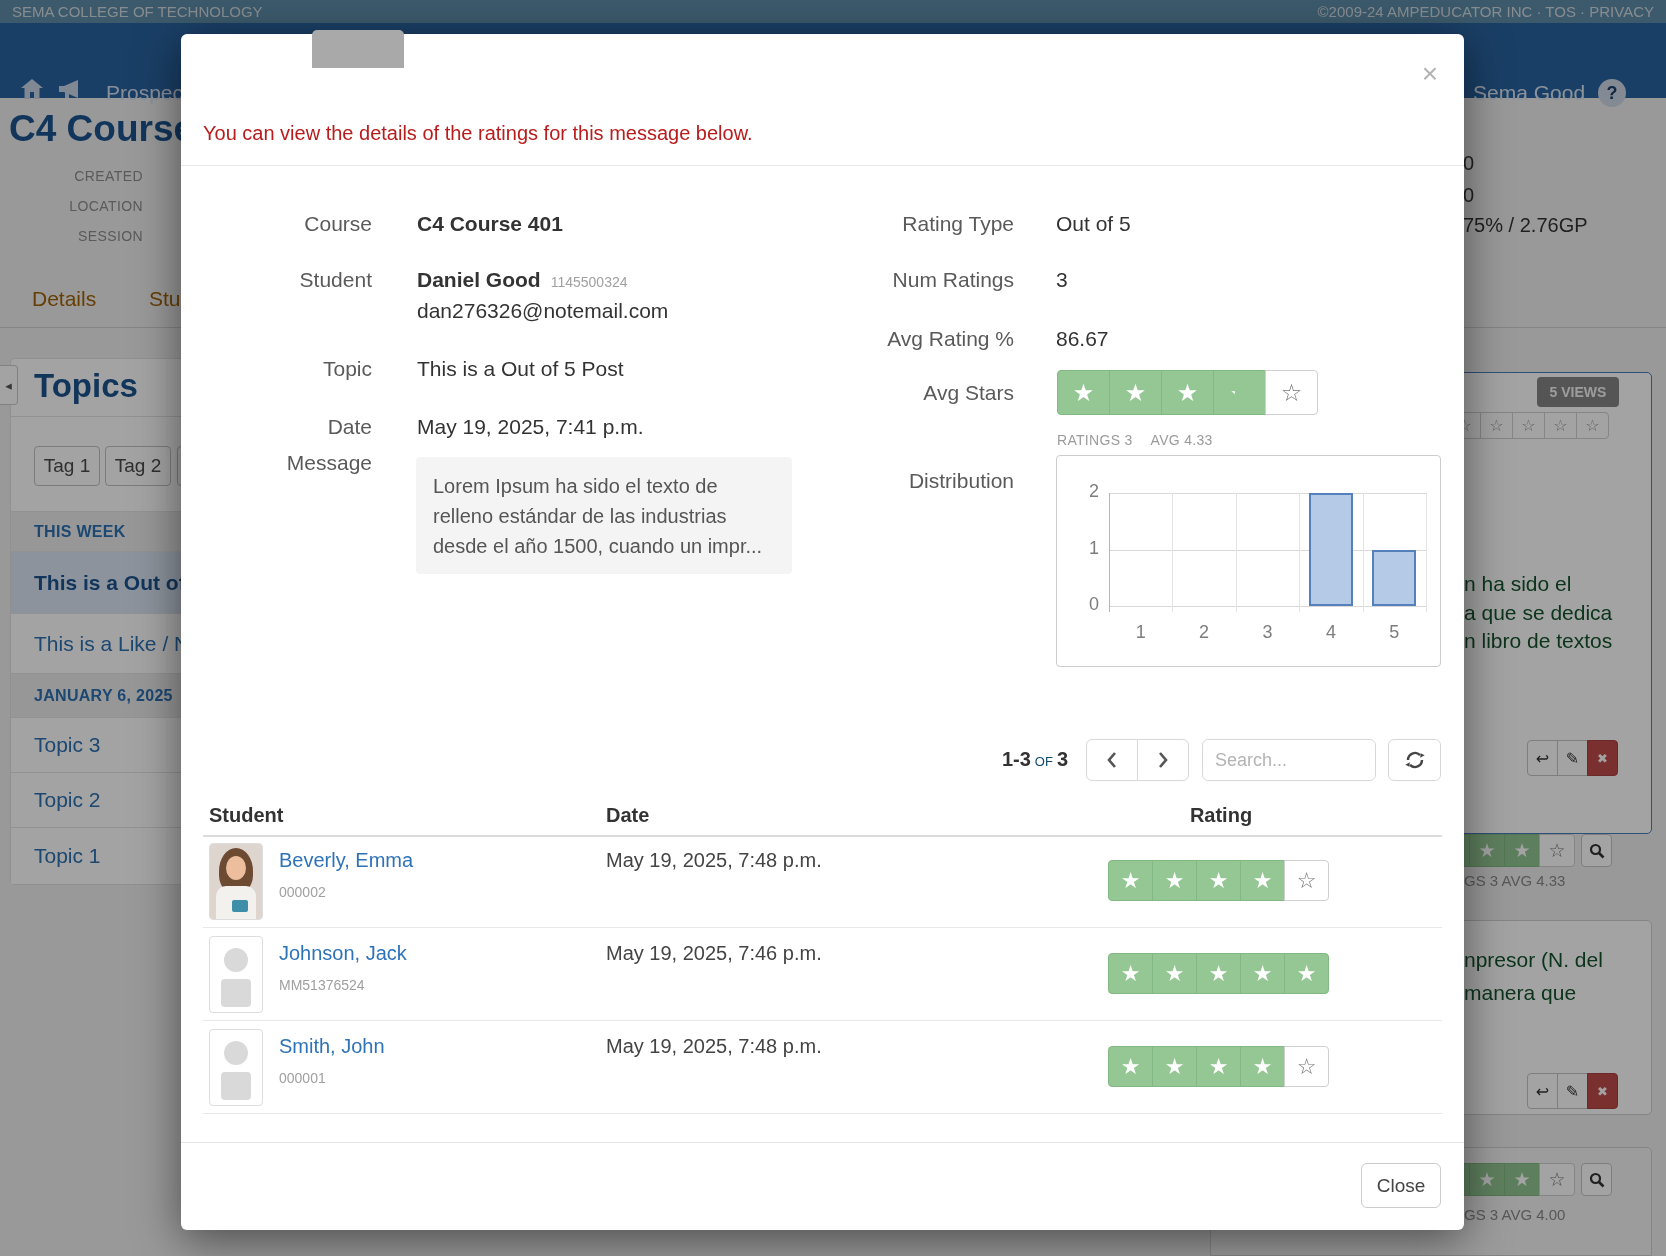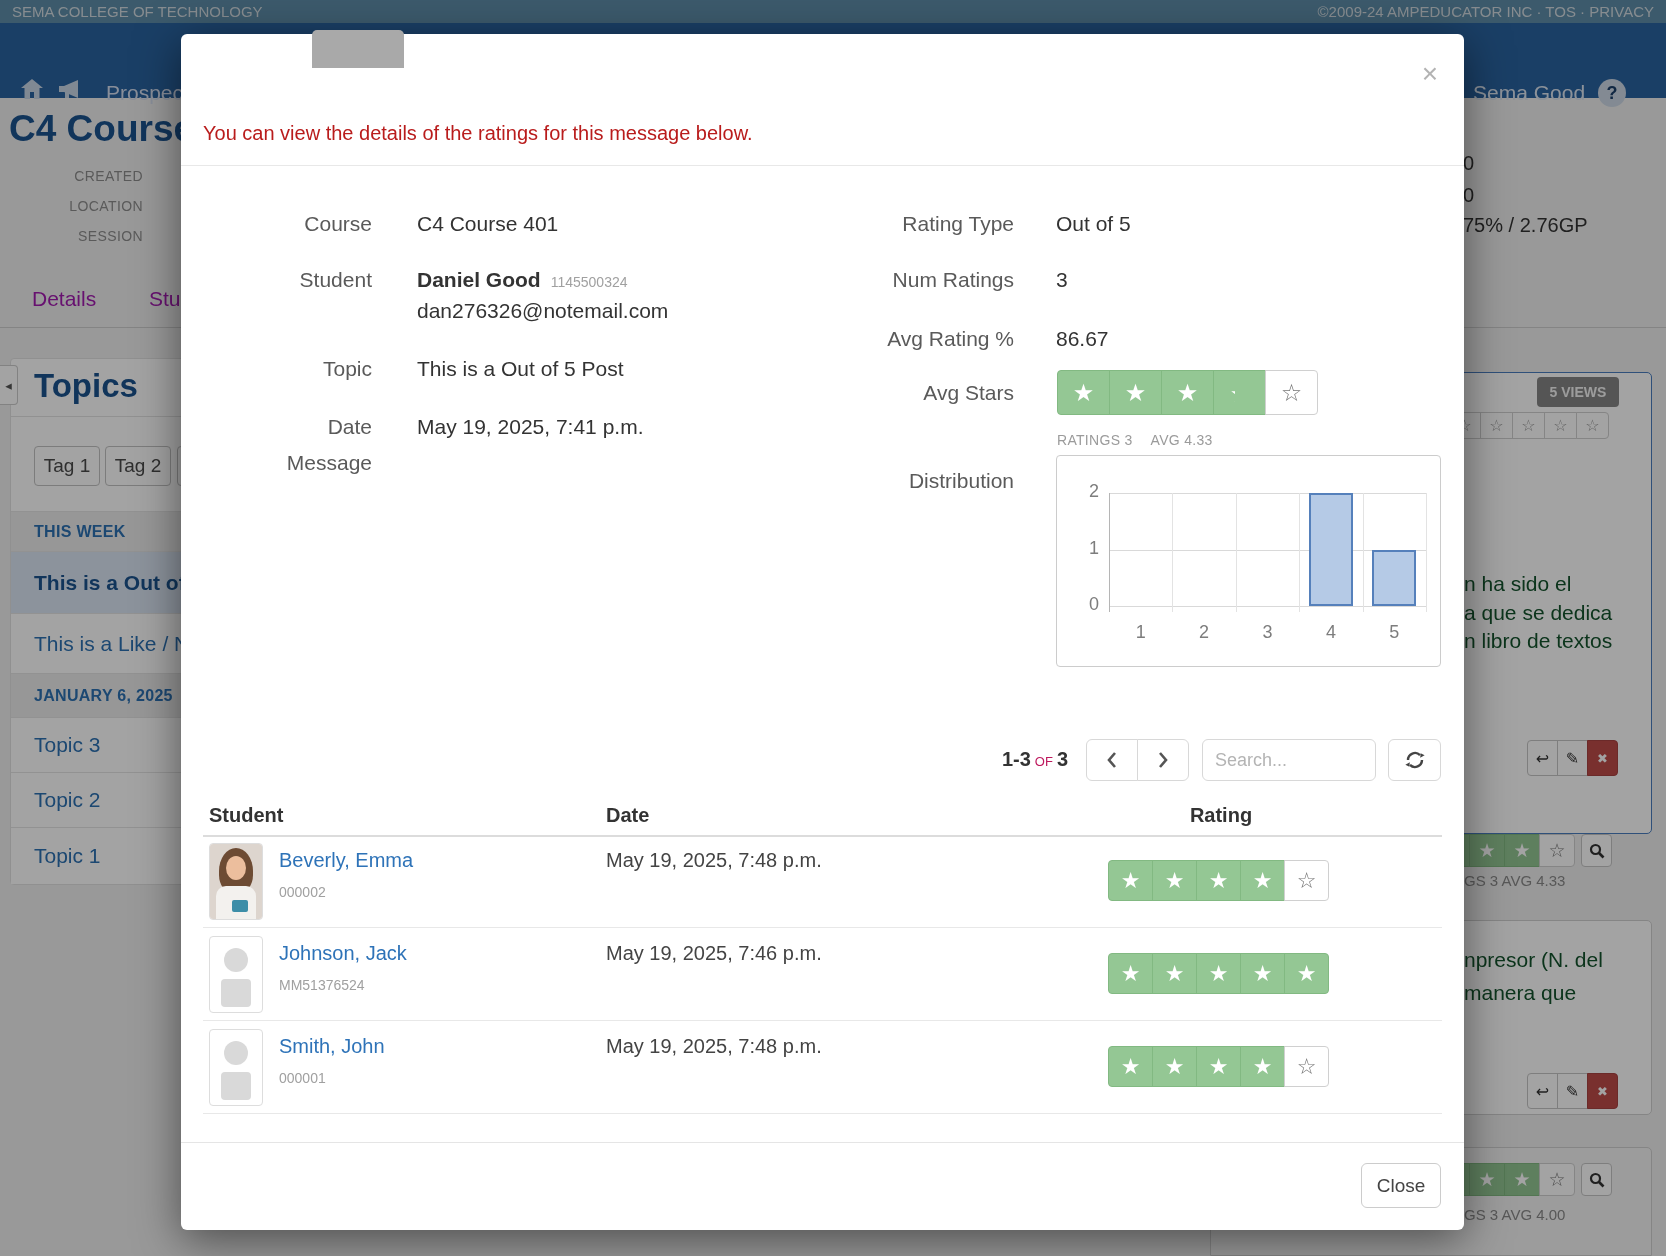--- a/index.html
+++ b/index.html
@@ -19,21 +19,21 @@
   .help-circle{position:absolute;left:1598px;top:56px;width:28px;height:28px;border-radius:50%;
                background:#cdd8e6;color:#1b3f6a;font-weight:bold;font-size:18px;
                display:flex;align-items:center;justify-content:center;}
   .nav-activetab{position:absolute;left:312px;top:30px;width:92px;height:38px;
                  background:#a9a9a9;border-radius:5px 5px 0 0;z-index:11;}
 
   .page-title{left:9px;top:108px;font-size:37px;font-weight:bold;color:#1c548f;white-space:nowrap;z-index:1;}
   .meta-lab{position:absolute;left:0;width:143px;text-align:right;color:#8d8d8d;font-size:14px;
             letter-spacing:.4px;z-index:1;}
   .stat-val{position:absolute;left:1463px;color:#333;font-size:20px;white-space:nowrap;z-index:1;}
-  .bgtab{position:absolute;color:#a21caf;font-size:21px;z-index:1;}
+  .bgtab{position:absolute;color:#a16207;font-size:21px;z-index:1;}
   .tabs-underline{left:0;top:327px;width:1666px;height:1px;background:#cfcfcf;z-index:1;}
 
   
   .topics-card{left:10px;top:358px;width:420px;height:527px;background:#fff;border-radius:4px;
                border:1px solid #e2e2e2;z-index:1;}
   .collapse-btn{left:0;top:365px;width:18px;height:40px;background:#fff;border:1px solid #ccc;
                 border-left:none;border-radius:0 4px 4px 0;color:#555;font-size:13px;
                 display:flex;align-items:center;justify-content:center;z-index:2;}
   .topics-head{position:absolute;left:23px;top:8px;font-size:33px;font-weight:bold;color:#1c548f;}
   .topics-hr{position:absolute;left:0;top:57px;width:100%;height:1px;background:#e3e3e3;}
@@ -112,21 +112,21 @@
   .gl-h{position:absolute;height:1px;background:#d9d9d9;}
   .gl-v{position:absolute;width:1px;background:#e3e3e3;}
   .yaxis{position:absolute;width:1px;background:#b5b5b5;}
   .ylab,.xlab{position:absolute;color:#7d7d7d;font-size:18px;}
   .ylab{width:30px;text-align:right;}
   .xlab{text-align:center;}
   .bar{position:absolute;background:#b5cae6;border:2px solid #5580bb;}
 
   
   .pg-count{left:513px;top:714px;width:374px;text-align:right;font-size:20px;color:#333;}
-  .pg-count .b{font-weight:bold;} .pg-count .of{font-size:13px;color:#be185d;margin:0 4px;}
+  .pg-count .b{font-weight:bold;} .pg-count .of{font-size:13px;color:#0c4a6e;margin:0 4px;}
   .pgbtn{position:absolute;top:705px;width:52px;height:42px;background:#fff;border:1px solid #d8d8d8;
          display:flex;align-items:center;justify-content:center;}
   .pgbtn.prev{left:905px;border-radius:6px 0 0 6px;}
   .pgbtn.next{left:956px;border-radius:0 6px 6px 0;}
   .searchbox{left:1021px;top:705px;width:174px;height:42px;border:1px solid #d8d8d8;border-radius:6px;
              padding:0 12px;font-size:18px;color:#444;font-family:"Liberation Sans",sans-serif;}
   .searchbox::placeholder{color:#b4b4b4;}
   .refbtn{left:1207px;top:705px;width:53px;height:42px;background:#fff;border:1px solid #d8d8d8;
           border-radius:6px;display:flex;align-items:center;justify-content:center;}
 
@@ -315,35 +315,36 @@
   <div class="bg-caption" style="left:1464px;top:1206px;">GS 3   AVG 4.00</div>
 
   <div class="abs overlay"></div>
 
   <div class="abs modal">
     <div class="m m-sub">You can view the details of the ratings for this message below.</div>
     <div class="m m-close">×</div>
     <div class="m m-hr"></div>
 
     <div class="flab L" style="top:178px;">Course</div>
-    <div class="fval L" style="top:178px;">C4 Course 401</div>
+    <div class="fval L" style="top:178px;font-weight:bold;">C4 Course 401</div>
 
     <div class="flab L" style="top:234px;">Student</div>
     <div class="fval L" style="top:234px;">
       <span class="sname">Daniel Good</span><span class="sid">1145500324</span>
     </div>
     <div class="fval L" style="top:265px;">dan276326@notemail.com</div>
 
     <div class="flab L" style="top:323px;">Topic</div>
     <div class="fval L" style="top:323px;">This is a Out of 5 Post</div>
 
     <div class="flab L" style="top:381px;">Date</div>
     <div class="fval L" style="top:381px;">May 19, 2025, 7:41 p.m.</div>
 
     <div class="flab L" style="top:417px;">Message</div>
+    <div class="m msgbox">Lorem Ipsum ha sido el texto de relleno estándar de las industrias desde el año 1500, cuando un impr...</div>
 
     <div class="flab R" style="top:178px;">Rating Type</div>
     <div class="fval R" style="top:178px;">Out of 5</div>
 
     <div class="flab R" style="top:234px;">Num Ratings</div>
     <div class="fval R" style="top:234px;">3</div>
 
     <div class="flab R" style="top:293px;">Avg Rating %</div>
     <div class="fval R" style="top:293px;">86.67</div>
 

